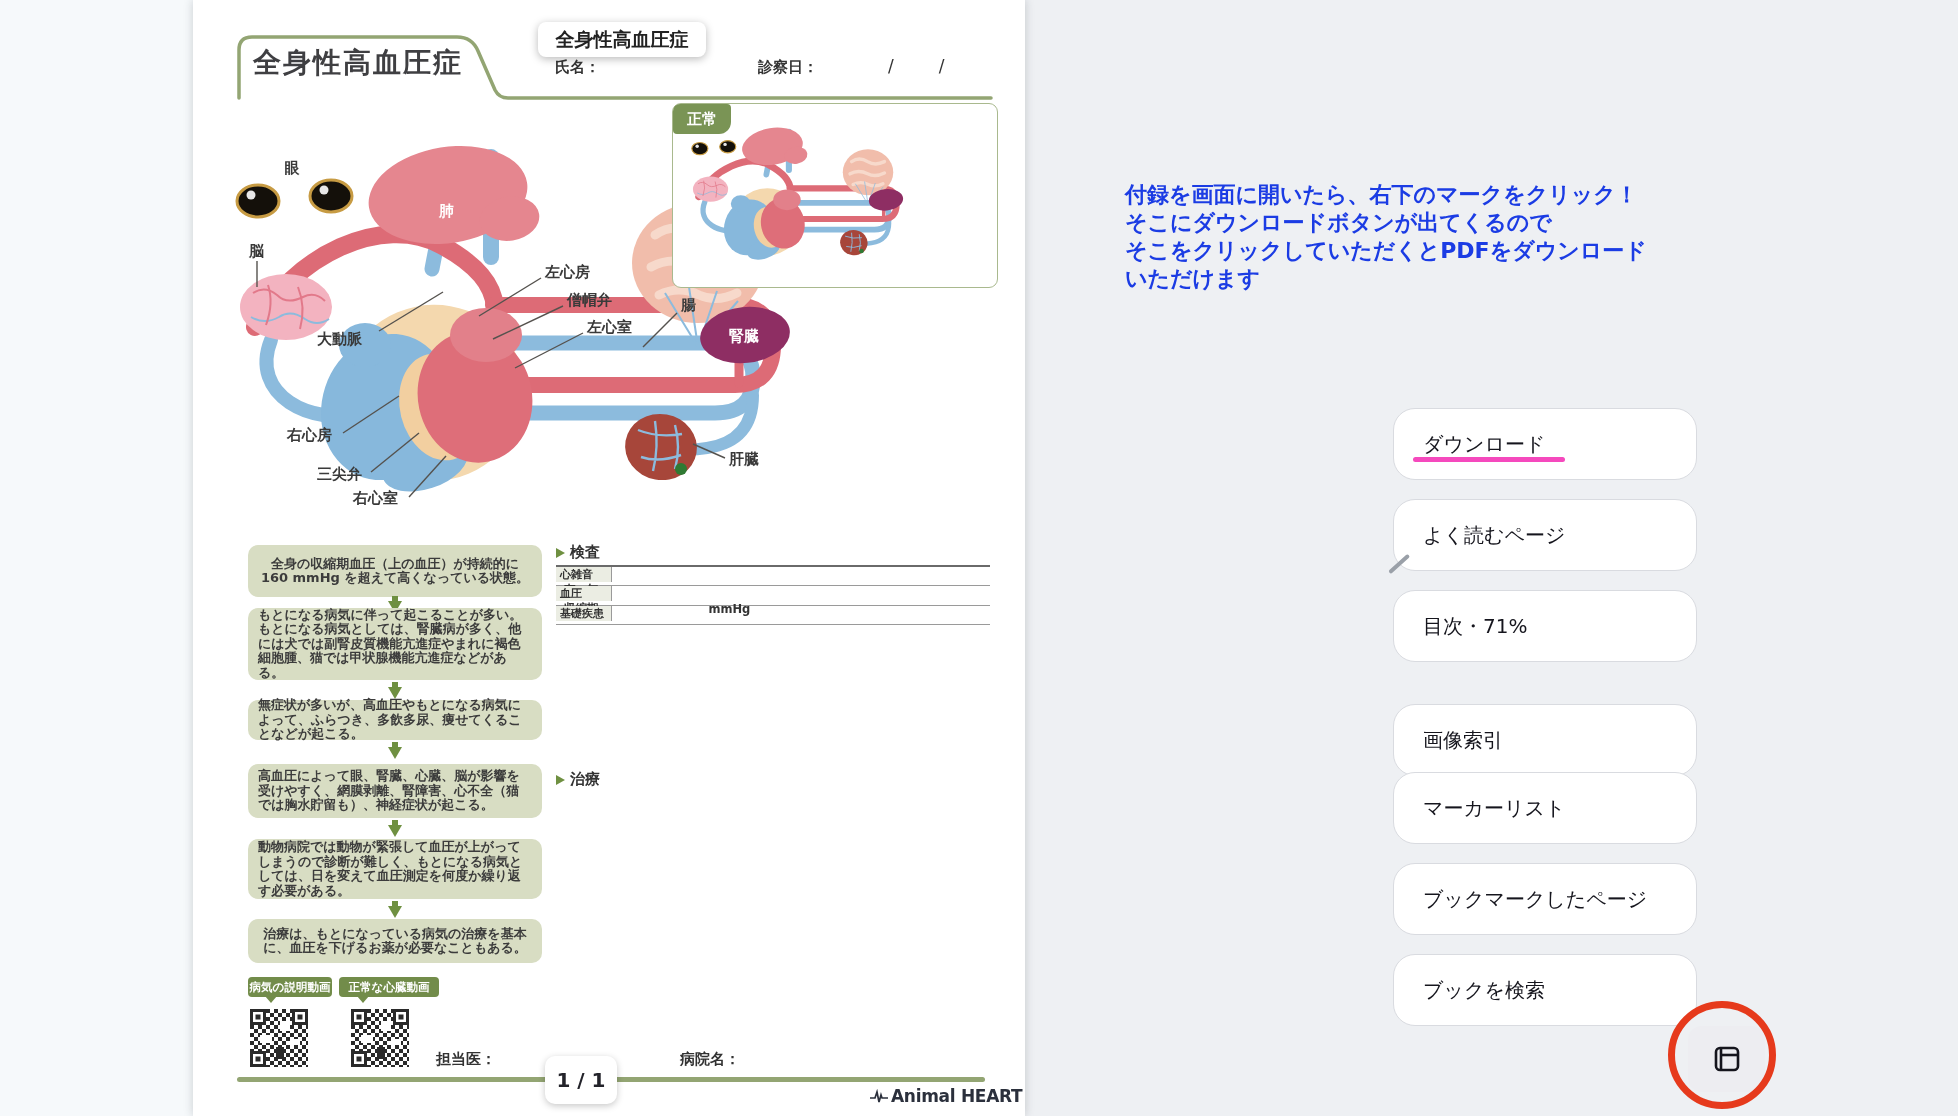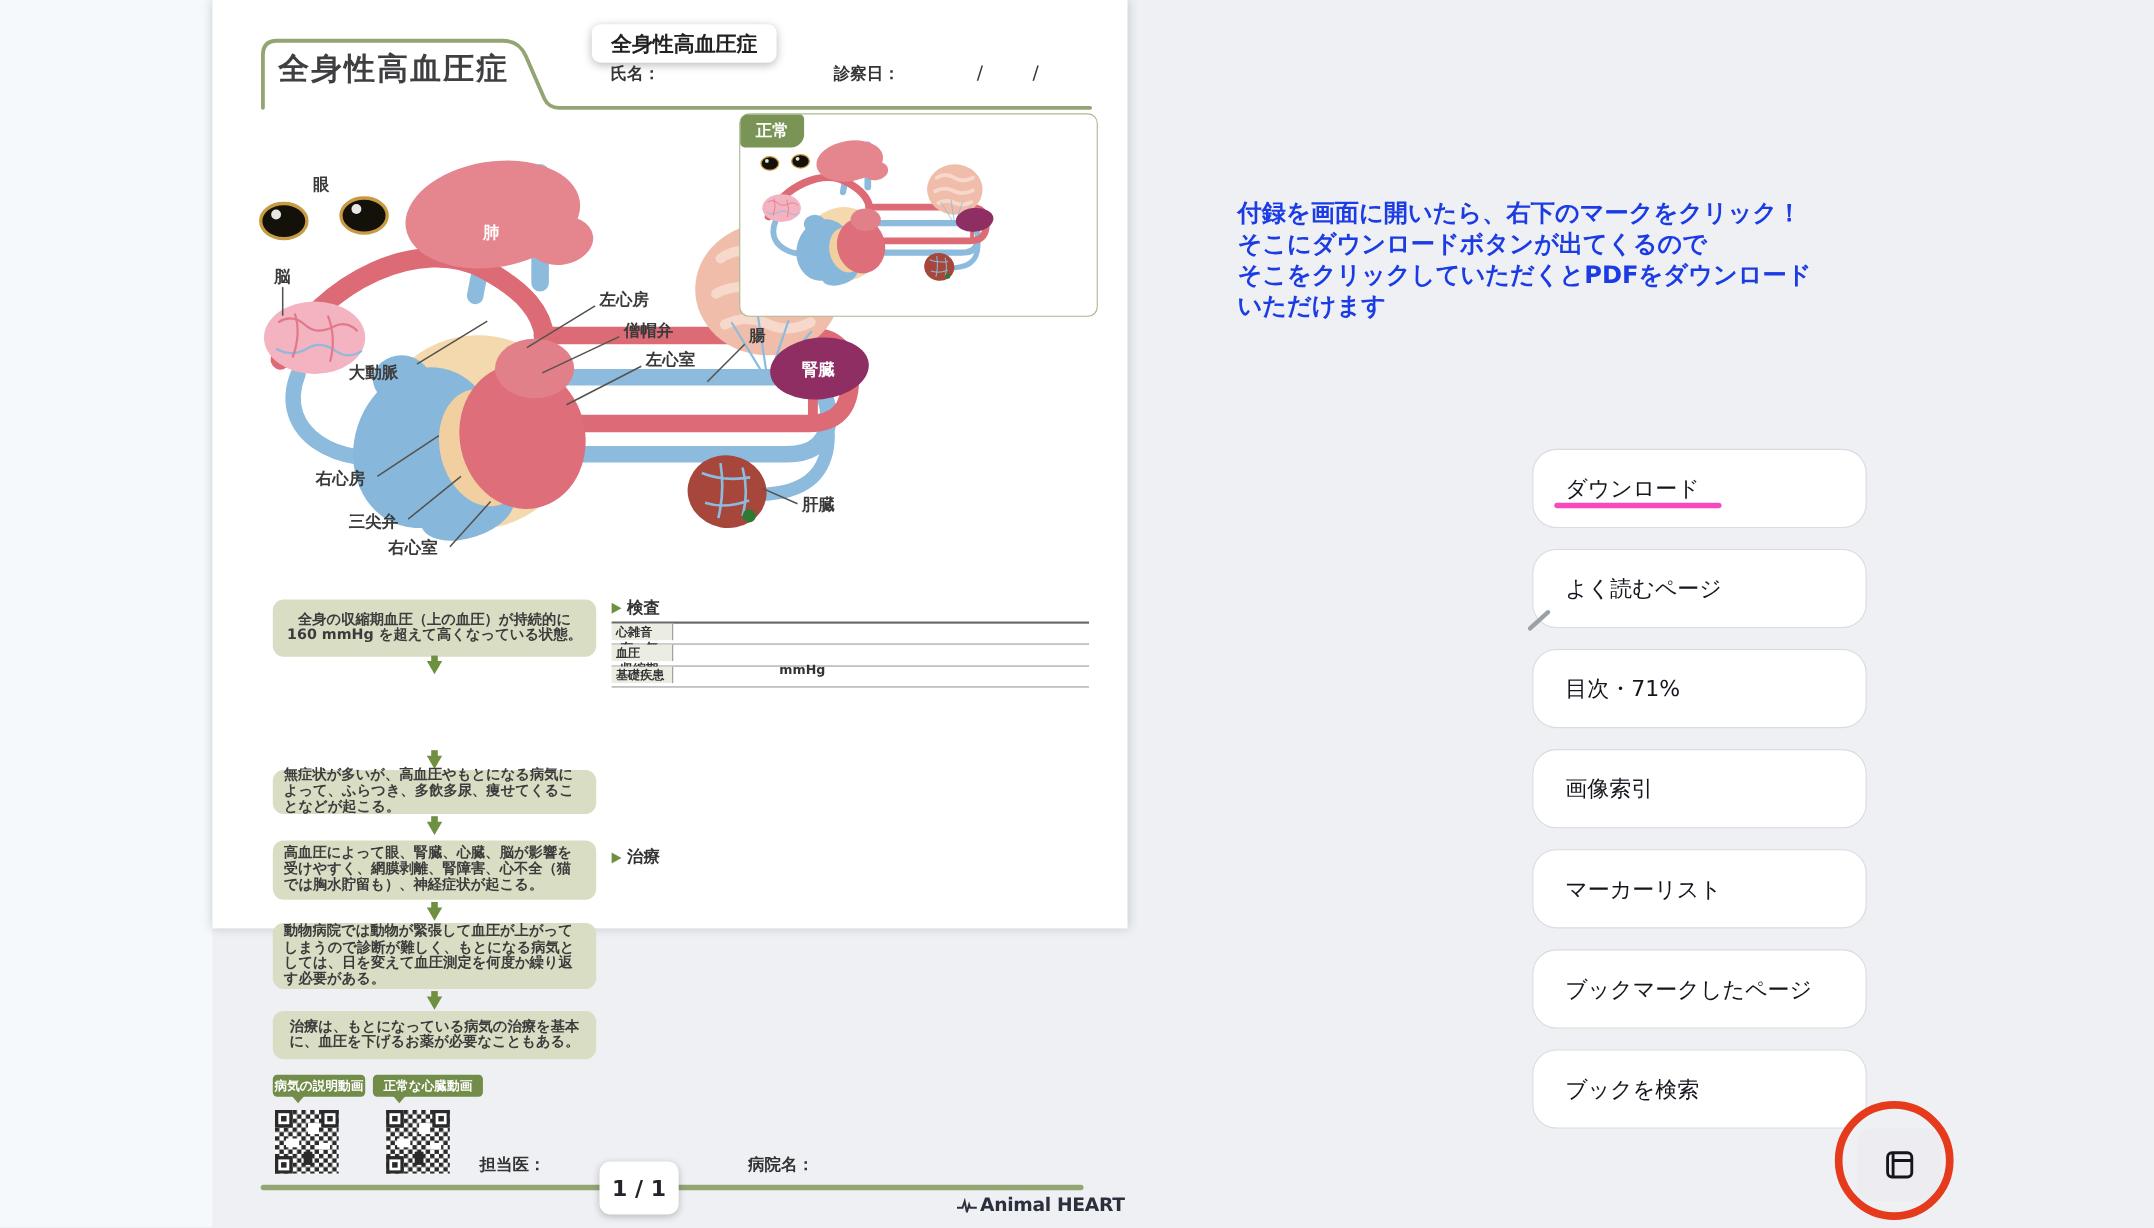--- a/index.html
+++ b/index.html
@@ -6,21 +6,21 @@
   html,body { width:1958px; height:1116px; overflow:hidden;
     font-family:"DejaVu Sans","Liberation Sans",sans-serif;
     background:#eef0f3; position:relative; }
 
   .abs { position:absolute; }
 
   
   .left-strip { left:0; top:0; width:193px; height:1116px; background:#f6f9fb; }
 
   
-  .doc-page { left:193px; top:0; width:832px; height:844px; background:#ffffff;
+  .doc-page { left:193px; top:0; width:832px; height:1116px; background:#ffffff;
     box-shadow:0 0 9px rgba(40,50,60,.22); }
 
   .doc-title { left:60px; top:44px; font-size:28px; font-weight:bold; color:#3f3f42;
     letter-spacing:2px; }
   .doc-tooltip { left:345px; top:22px; width:168px; height:35px; background:#fff;
     border-radius:8px; box-shadow:0 2px 9px rgba(0,0,0,.28); font-size:19px; font-weight:bold;
     color:#222; display:flex; align-items:center; justify-content:center; }
   .field-label { font-size:15px; font-weight:600; color:#333; }
   .name-label { left:362px; top:58px; }
   .date-label { left:565px; top:58px; }
@@ -94,21 +94,21 @@
     font-weight:bold; fill:#3a3a3a; }
   .main-art text.white { fill:#ffffff; }
   .main-art .leader { stroke:#55524e; stroke-width:1.4; }
 
   
   .instructions { left:1125px; top:181px; width:600px; color:#1b3ce4; font-size:22px;
     font-weight:bold; line-height:28px; }
   .menu-btn { left:1393px; width:304px; height:72px; background:#fff;
     border:1.5px solid #d9dbe0; border-radius:22px; display:flex; align-items:center;
     padding-left:29px; font-size:20px; color:#15151d; cursor:pointer; }
-  .mb0{top:408px;} .mb1{top:499px;} .mb2{top:590px;} .mb3{top:681px;}
+  .mb0{top:408px;} .mb1{top:499px;} .mb2{top:590px;} .mb3{top:704px;}
   .mb4{top:772px;} .mb5{top:863px;} .mb6{top:954px;}
   .dl-underline { left:19px; top:48px; width:152px; height:4.5px; background:#f549bd;
     border-radius:3px; }
   .pencil-mark { left:1386px; top:562px; width:26px; height:3.5px; background:#9aa0a8;
     transform:rotate(-42deg); border-radius:2px; }
 
   .corner-btn { left:1688px; top:1026px; width:77px; height:66px; background:#ededf1;
     border-radius:14px; display:flex; align-items:center; justify-content:center;
     cursor:pointer; }
   .red-ring { left:1668px; top:1001px; width:108px; height:108px; border:7px solid #e63a1c;
@@ -253,20 +253,21 @@
 
   <div class="abs inset">
     <div class="abs inset-label">正常</div>
     <svg class="abs inset-art" width="318" height="176" viewBox="0 0 832 460">
       <use href="#organs"></use>
     </svg>
   </div>
 
   <div class="abs fb fb1 center">全身の収縮期血圧（上の血圧）が持続的に 160 mmHg を超えて高くなっている状態。</div>
   <div class="abs flow-arrow fa1"></div>
+  <div class="abs fb fb2">もとになる病気に伴って起こることが多い。もとになる病気としては、腎臓病が多く、他には犬では副腎皮質機能亢進症やまれに褐色細胞腫、猫では甲状腺機能亢進症などがある。</div>
   <div class="abs flow-arrow fa2"></div>
   <div class="abs fb fb3">無症状が多いが、高血圧やもとになる病気によって、ふらつき、多飲多尿、痩せてくることなどが起こる。</div>
   <div class="abs flow-arrow fa3"></div>
   <div class="abs fb fb4">高血圧によって眼、腎臓、心臓、脳が影響を受けやすく、網膜剥離、腎障害、心不全（猫では胸水貯留も）、神経症状が起こる。</div>
   <div class="abs flow-arrow fa4"></div>
   <div class="abs fb fb5">動物病院では動物が緊張して血圧が上がってしまうので診断が難しく、もとになる病気としては、日を変えて血圧測定を何度か繰り返す必要がある。</div>
   <div class="abs flow-arrow fa5"></div>
   <div class="abs fb fb6 center">治療は、もとになっている病気の治療を基本に、血圧を下げるお薬が必要なこともある。</div>
 
   <div class="abs badge badge1">病気の説明動画</div>

